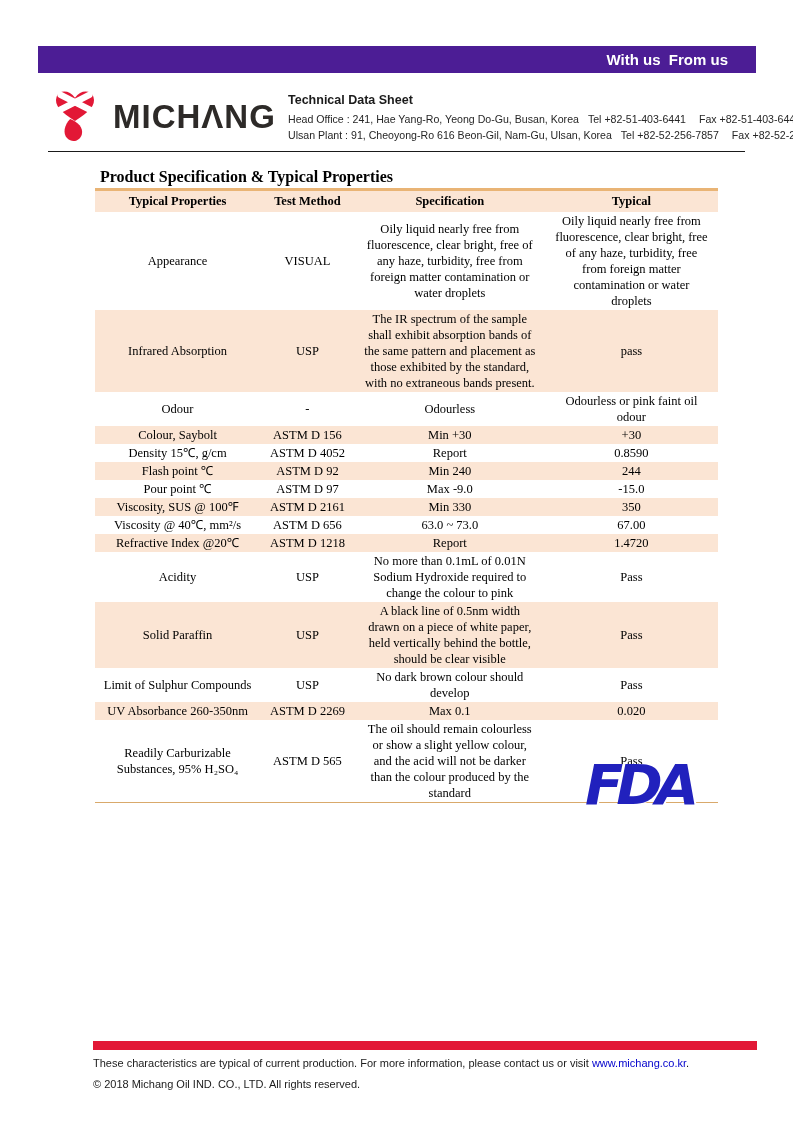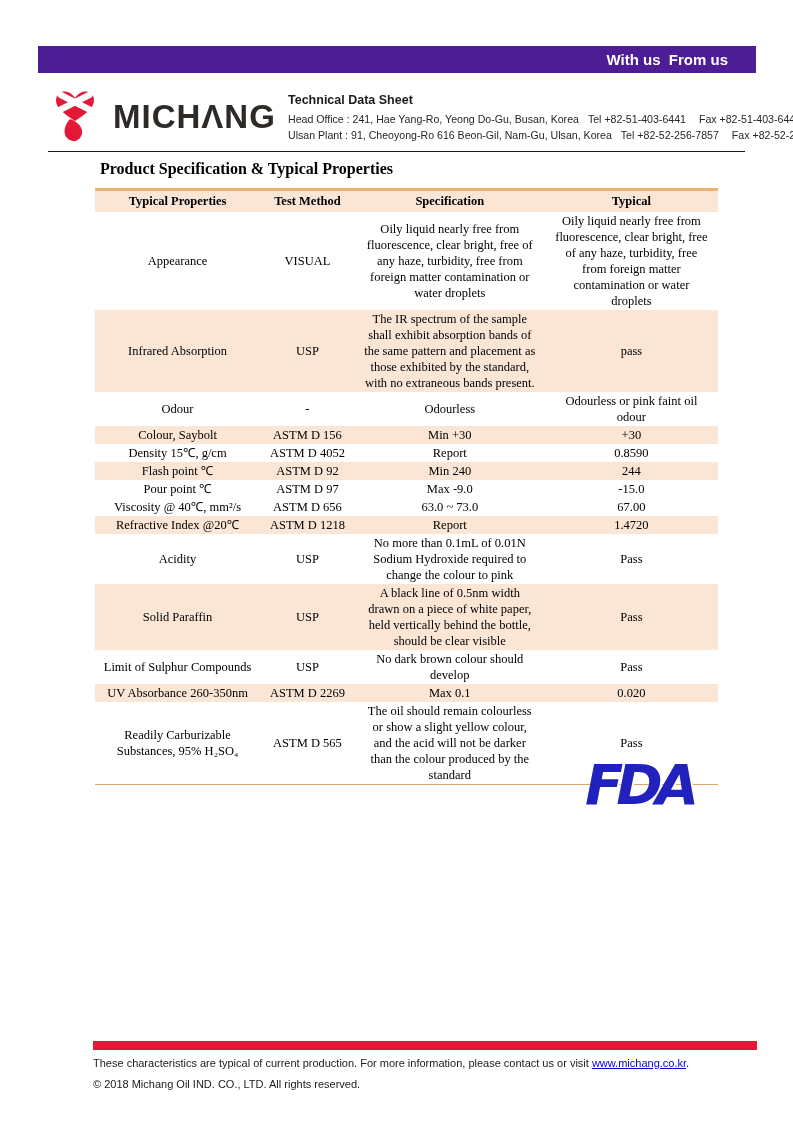--- a/index.html
+++ b/index.html
@@ -62,21 +62,21 @@
     position: absolute;
     left: 48px; top: 151px;
     width: 697px; height: 0;
     border: none;
     border-top: 1.6px solid #1a1a1a;
   }
 
   
   .section-title {
     position: absolute;
-    left: 100px; top: 160px;
+    left: 100px; top: 168px;
     font-family: "Liberation Serif", serif;
     font-size: 16px;
     font-weight: bold;
     color: #000000;
   }
 
   
   .spec-table {
     position: absolute;
     left: 95px; top: 188px;
@@ -129,21 +129,20 @@
   }
   .footer-bar { width: 100%; height: 9px; background: #E21836; }
   .footer-note {
     margin-top: 6px;
     font-size: 11px;
     color: #1b1b1b;
     line-height: 15px;
   }
   .footer-note a {
     color: #0000CC;
-    text-decoration: underline;
     cursor: pointer;
   }
   .footer-copyright {
     margin-top: 7px;
     font-size: 11px;
     color: #1b1b1b;
   }
 </style>
 </head>
 <body>
@@ -238,20 +237,26 @@
           <td>ASTM D 92</td>
           <td>Min 240</td>
           <td>244</td>
         </tr>
         <tr>
           <td>Pour point ℃</td>
           <td>ASTM D 97</td>
           <td>Max -9.0</td>
           <td>-15.0</td>
         </tr>
+        <tr class="shaded">
+          <td>Viscosity, SUS @ 100℉</td>
+          <td>ASTM D 2161</td>
+          <td>Min 330</td>
+          <td>350</td>
+        </tr>
         <tr>
           <td>Viscosity @ 40℃, mm²/s</td>
           <td>ASTM D 656</td>
           <td>63.0 ~ 73.0</td>
           <td>67.00</td>
         </tr>
         <tr class="shaded">
           <td>Refractive Index @20℃</td>
           <td>ASTM D 1218</td>
           <td>Report</td>

